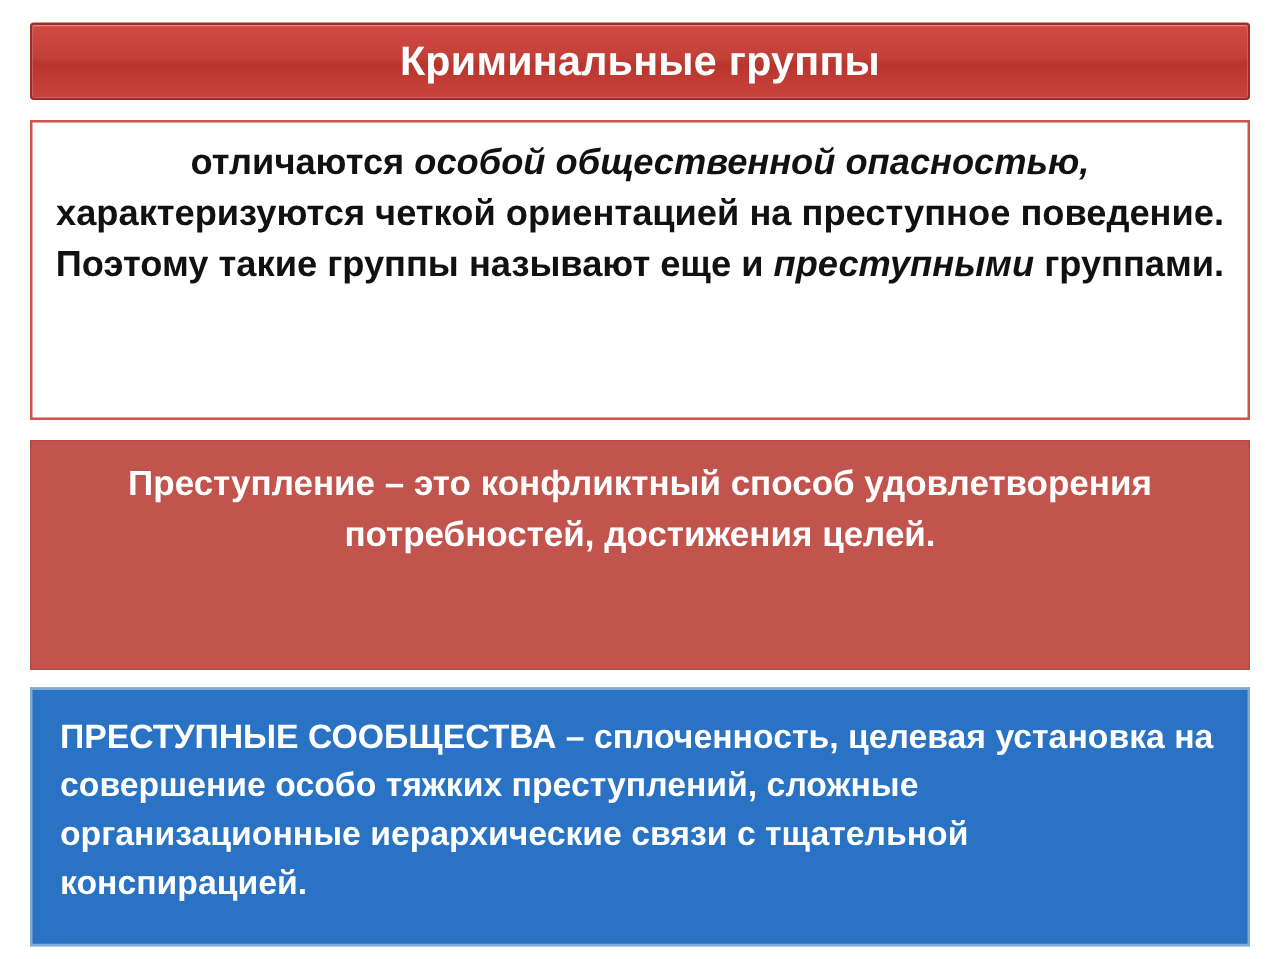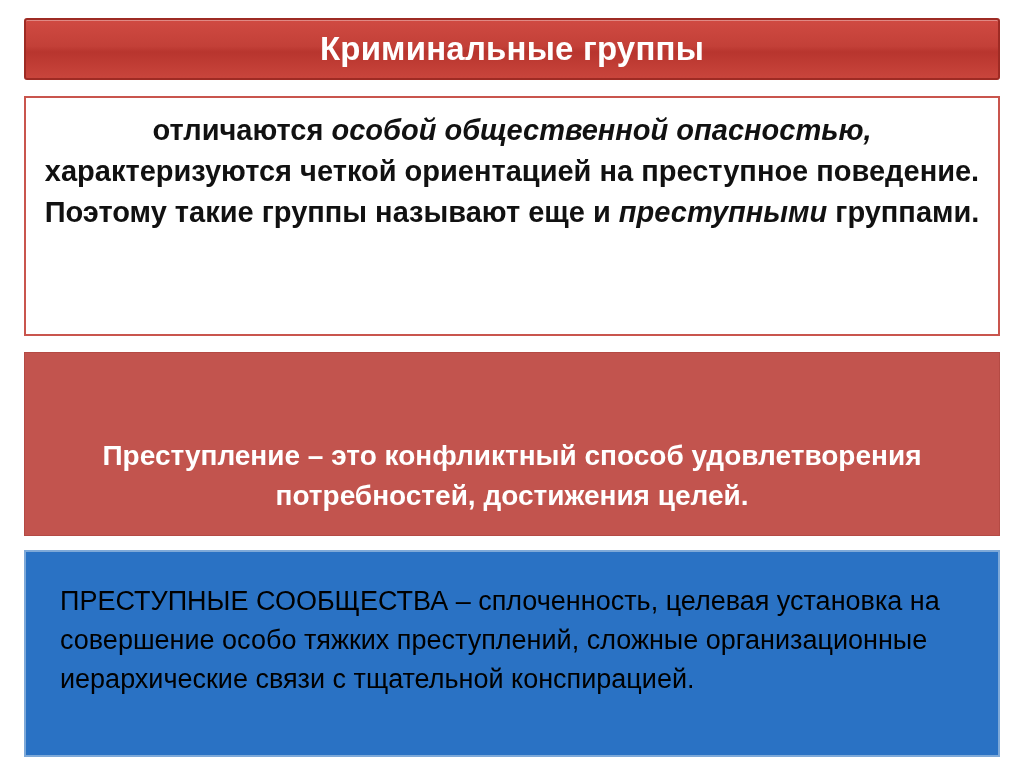--- a/index.html
+++ b/index.html
@@ -65,45 +65,45 @@
   }
 
   
   .red-box {
     margin: 16px 10px 0 10px;
     background: #c2544e;
     border: 1px solid #b44a44;
     padding: 14px 26px 18px 26px;
     min-height: 150px;
     display: flex;
-    align-items: flex-end;
+    align-items: flex-start;
     justify-content: center;
   }
   .red-box p {
     margin: 0;
     color: #ffffff;
     font-size: 28px;
     font-weight: bold;
     line-height: 1.45;
     text-align: center;
   }
 
   
   .blue-box {
     margin: 14px 10px 0 10px;
     background: #2a72c4;
     border: 2px solid #7ea9d8;
     padding: 14px 18px 16px 18px;
     flex: 1 1 auto;
   }
   .blue-box p {
-    margin: 16px;
-    color: #000000;
+    margin: 4px;
+    color: #ffffff;
     font-size: 27px;
-    font-weight: normal;
+    font-weight: bold;
     line-height: 1.45;
     text-align: left;
   }
 </style>
 </head>
 <body>
 
 <div class="slide">
 
   <div class="title-banner">

